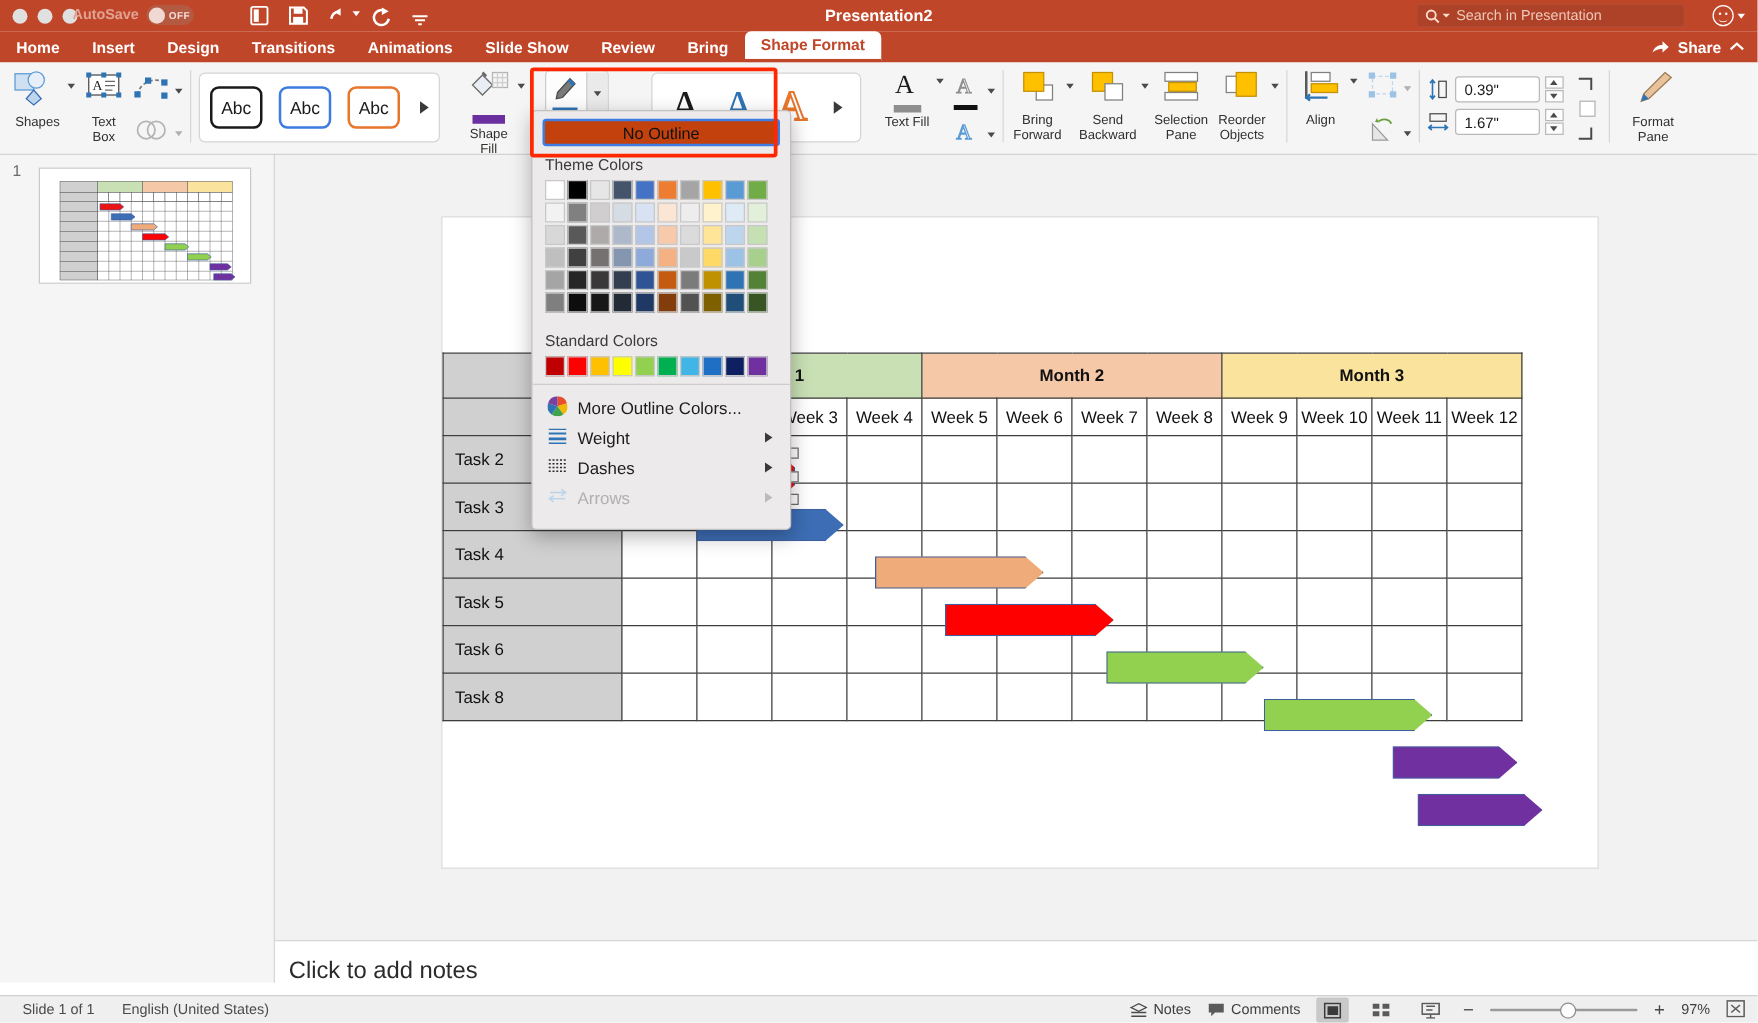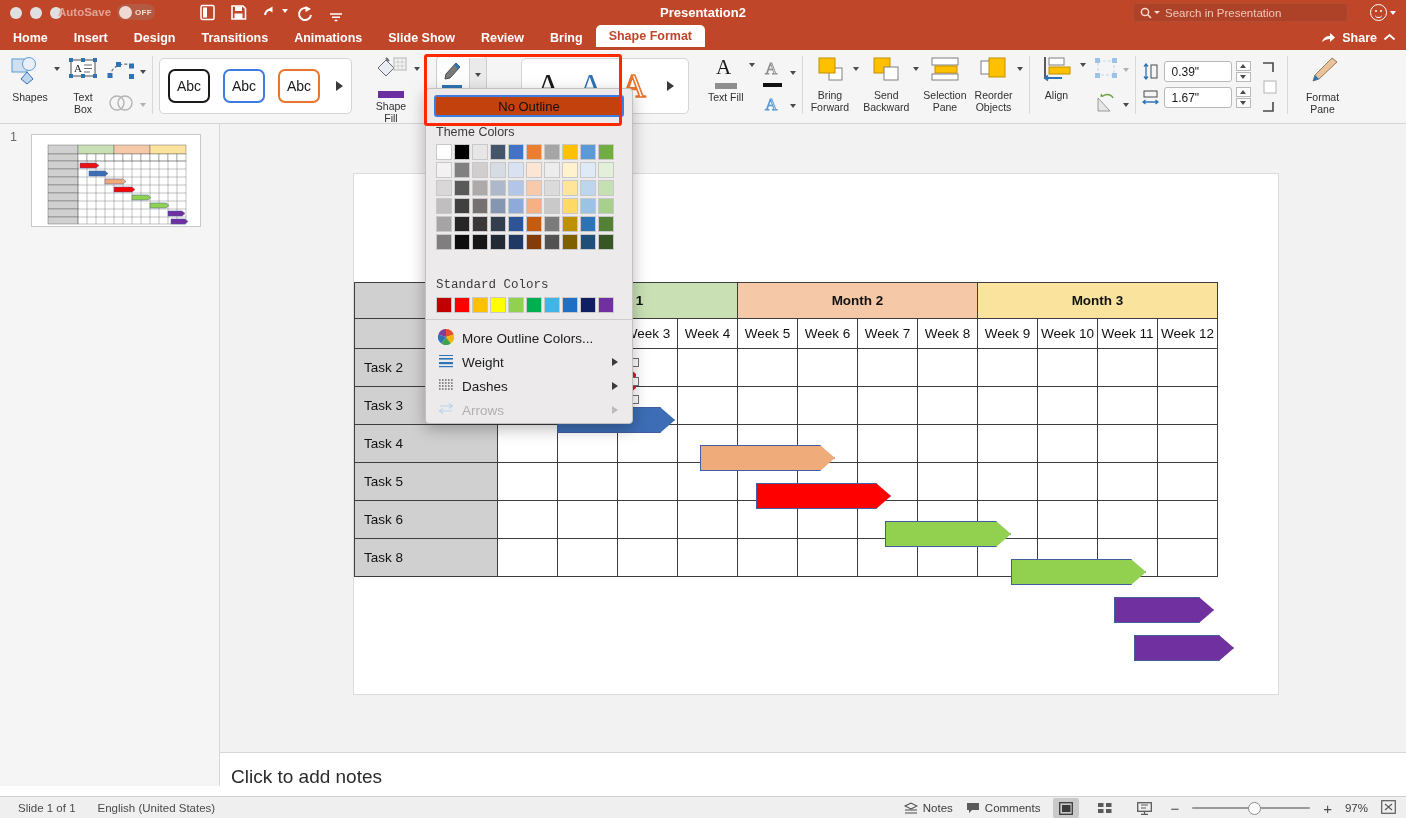--- a/index.html
+++ b/index.html
@@ -886,21 +886,21 @@
         <div class="swcol">
           <div class="sw" style="background: rgb(112, 173, 71);"></div>
           <div class="sw" style="background: rgb(226, 239, 217);"></div>
           <div class="sw" style="background: rgb(197, 224, 179);"></div>
           <div class="sw" style="background: rgb(168, 208, 141);"></div>
           <div class="sw" style="background: rgb(83, 129, 53);"></div>
           <div class="sw" style="background: rgb(55, 86, 35);"></div>
         </div>
       </div>
 
-    <div class="sect-title" style="margin-top:28px;font-family:Liberation Mono, monospace;">Standard Colors</div>
+    <div class="sect-title" style="margin-top:16px;">Standard Colors</div>
     <div class="std-row" id="std-row" style="margin-top:5px;">
         <div class="sw" style="background: rgb(192, 0, 0);"></div>
         <div class="sw" style="background: rgb(254, 0, 0);"></div>
         <div class="sw" style="background: rgb(255, 192, 0);"></div>
         <div class="sw" style="background: rgb(255, 255, 0);"></div>
         <div class="sw" style="background: rgb(146, 208, 80);"></div>
         <div class="sw" style="background: rgb(0, 176, 80);"></div>
         <div class="sw" style="background: rgb(65, 182, 230);"></div>
         <div class="sw" style="background: rgb(31, 111, 196);"></div>
         <div class="sw" style="background: rgb(14, 31, 98);"></div>

